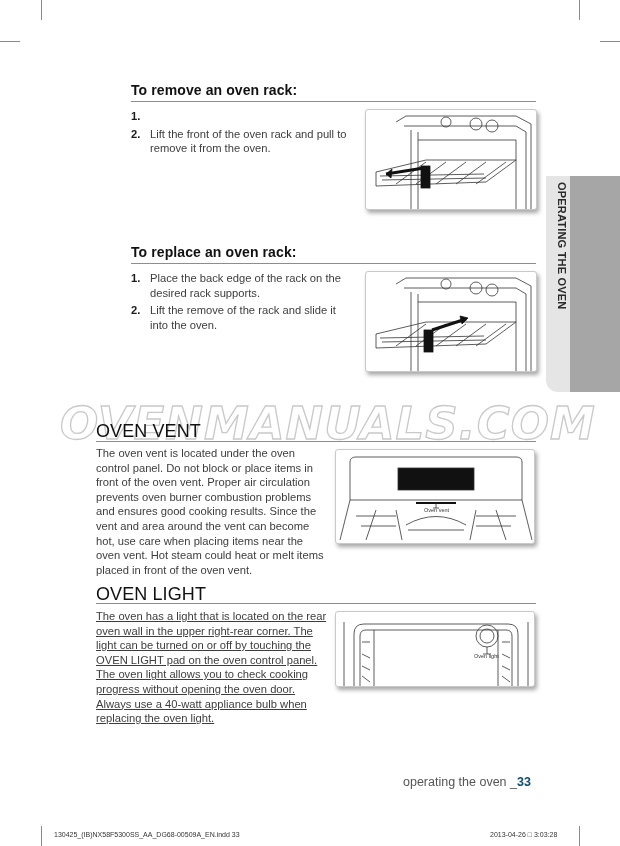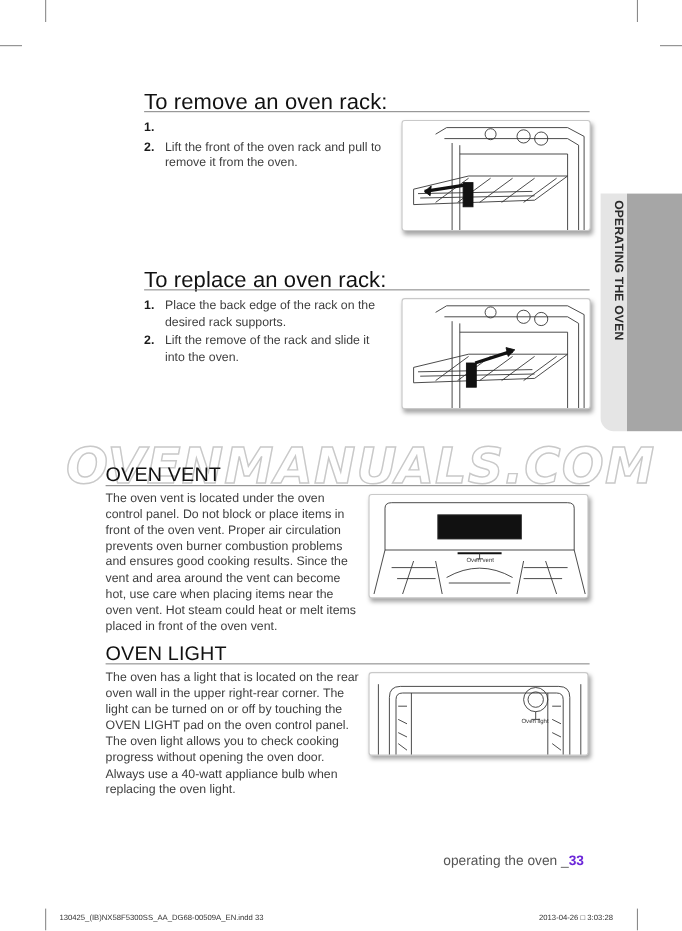--- a/index.html
+++ b/index.html
@@ -1,42 +1,42 @@
 <!DOCTYPE html>
 <html><head>
   <meta charset="utf-8">
   <style>
     * { box-sizing: border-box; margin: 0; padding: 0; }
     html, body { width: 620px; height: 846px; background: #ffffff; overflow: hidden; }
     body { position: relative; font-family: "Liberation Sans", sans-serif; color: #3a3a3a; }
 
     .crop { position: absolute; background: #8a8a8a; }
 
-    .h2 { position: absolute; left: 131px; font-size: 20px; color: #111; font-weight: normal; letter-spacing: 0.1px; }
+    .h2 { position: absolute; left: 131px; font-size: 14px; color: #111; font-weight: bold; letter-spacing: 0.1px; }
     .rule { position: absolute; height: 1px; background: #8d8d8d; }
 
     .steps { position: absolute; left: 131px; width: 225px; font-size: 11.2px; line-height: 14.5px; color: #3d3d3d; list-style: none; }
     .steps li { display: flex; margin-bottom: 3px; }
     .steps .num { width: 19px; flex: 0 0 19px; font-weight: bold; color: #1a1a1a; }
 
     .h1 { position: absolute; left: 96px; font-size: 18px; color: #111; letter-spacing: 0.1px; }
     .para { position: absolute; left: 96px; width: 232px; font-size: 11.2px; line-height: 14.6px; color: #3d3d3d; }
 
     .figure { position: absolute; border: 1px solid #c9c9c9; border-radius: 3px; background: #fff; box-shadow: 2px 3px 4px rgba(0,0,0,0.35); overflow: hidden; }
     .figure svg { display: block; }
 
     .tab { position: absolute; left: 546px; top: 176px; width: 74px; height: 216px; }
     .tab-light { position: absolute; left: 0; top: 0; width: 24px; height: 216px; background: #e5e5e5; border-bottom-left-radius: 12px; }
     .tab-dark { position: absolute; left: 24px; top: 0; width: 50px; height: 216px; background: #a6a6a6; }
     .tab-text { position: absolute; left: 2px; top: 6px; width: 20px; writing-mode: vertical-rl; font-size: 11px; font-weight: bold; color: #2a2a2a; letter-spacing: 0.2px; }
 
     .watermark { position: absolute; left: 60px; top: 397px; font-size: 45px; font-weight: bold; color: transparent; -webkit-text-stroke: 1.3px #c9c9c9; letter-spacing: 1px; font-family: "DejaVu Sans", sans-serif; white-space: nowrap; font-style: italic; }
 
     .footer-label { position: absolute; top: 775px; left: 403px; font-size: 12.5px; color: #555; }
-    .footer-label b { color: #6d28d9; }
+    .footer-label b { color: #0c4a6e; }
     .slug { position: absolute; top: 831px; font-size: 7px; color: #333; }
   </style>
 </head>
 <body>
 
 <div class="crop" style="left:41px;top:0;width:1px;height:20px;"></div>
 <div class="crop" style="left:0;top:41px;width:20px;height:1px;"></div>
 <div class="crop" style="left:579px;top:0;width:1px;height:20px;"></div>
 <div class="crop" style="left:600px;top:41px;width:20px;height:1px;"></div>
 <div class="crop" style="left:41px;top:826px;width:1px;height:20px;"></div>
@@ -118,21 +118,21 @@
     <path d="M80 53 L120 53" stroke="#111" stroke-width="1.8"></path>
     <path d="M100 53 L100 58 M97 58 L103 58"></path>
     <path d="M14 50 L4 90 M186 50 L196 90"></path>
     <path d="M20 66 L60 66 M25 76 L60 76 M140 66 L180 66 M140 76 L175 76 M70 75 Q100 58 130 75 M72 80 L128 80 M40 60 L30 90 M160 60 L170 90 M60 60 L66 90 M140 60 L134 90"></path>
   </svg>
   <span style="position:absolute;left:88px;top:57px;font-size:5.5px;color:#333;">Oven vent</span>
 </div>
 
 <div class="h1" style="top:584px;">OVEN LIGHT</div>
 <div class="rule" style="left:96px;top:603px;width:440px;"></div>
-<p class="para" style="top:609px;">
+<p class="para" style="top:609px;text-decoration:underline;">
   <span>The oven has a light that is located on the rear oven wall in the upper right-rear corner. The light can be turned on or off by touching the OVEN LIGHT pad on the oven control panel. The oven light allows you to check cooking progress without opening the oven door. Always use a 40-watt appliance bulb when replacing the oven light.</span><br>
 </p>
 <div class="figure" style="left:335px;top:611px;width:200px;height:76px;">
   <svg width="200" height="76" viewBox="0 0 200 76" fill="none" stroke="#333" stroke-width="0.8">
     <path d="M8 10 L8 76 M192 10 L192 76"></path>
     <path d="M18 76 L18 22 Q18 12 28 12 L172 12 Q182 12 182 22 L182 76"></path>
     <path d="M24 76 L24 24 Q24 18 30 18 L170 18 Q176 18 176 24 L176 76"></path>
     <path d="M38 18 L38 76 M162 18 L162 76"></path>
     <path d="M26 30 L34 30 M26 42 L34 46 M26 54 L34 58 M26 64 L34 70 M166 30 L174 30 M166 42 L174 46 M166 54 L174 58 M166 64 L174 70"></path>
     <circle cx="151" cy="24" r="11"></circle>

